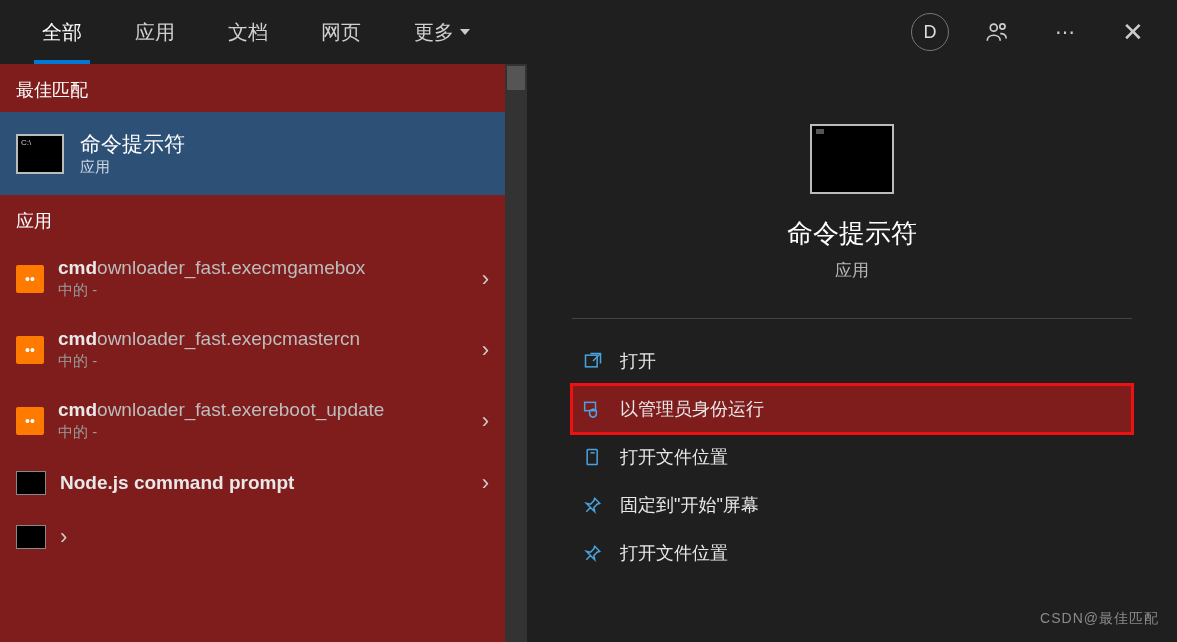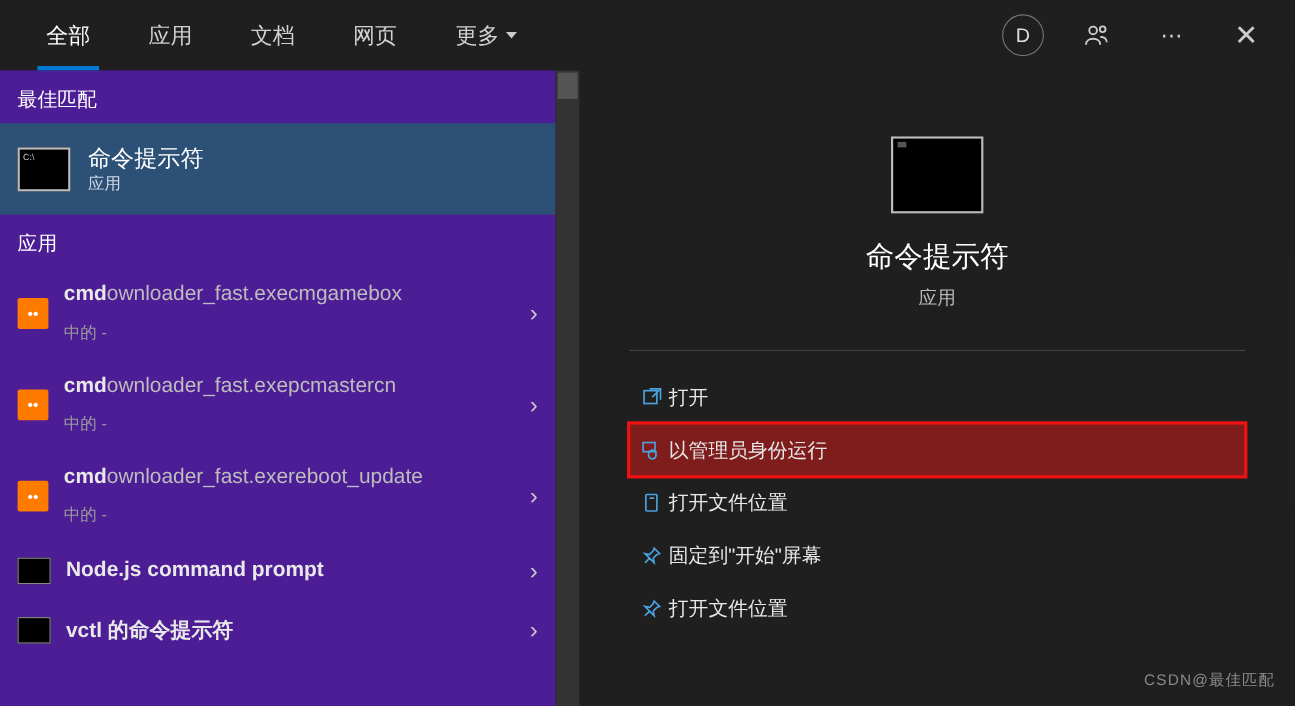--- a/index.html
+++ b/index.html
@@ -7,48 +7,48 @@
 .tabs{display:flex;gap:17px;height:64px;align-items:center}
 .tab{padding:0 18px;height:64px;display:flex;align-items:center;font-size:20px;color:#d0d0d0;cursor:pointer;position:relative}
 .tab.active{color:#fff}
 .tab.active::after{content:"";position:absolute;left:10px;right:10px;bottom:0;height:4px;background:#0078d4}
 .more-arrow{display:inline-block;margin-left:6px;border-top:6px solid #ccc;border-left:5px solid transparent;border-right:5px solid transparent}
 .topright{margin-left:auto;display:flex;align-items:center;gap:28px}
 .avatar{width:36px;height:36px;border:1px solid #777;border-radius:50%;display:flex;align-items:center;justify-content:center;font-size:18px;color:#ddd}
 .icon-btn{width:40px;height:40px;display:flex;align-items:center;justify-content:center;color:#ccc;font-size:20px}
 .close-x{font-size:26px;font-weight:300}
 .body{display:flex;height:578px}
-.left{width:505px;background:#4c1d95;display:flex;flex-direction:column;box-sizing:border-box}
+.left{width:505px;background:#7f1d1d;display:flex;flex-direction:column;box-sizing:border-box}
 .scrollbar{width:22px;background:#333;display:flex;flex-direction:column}
 .scrollthumb{margin:2px;width:18px;height:24px;background:#555}
 .right{flex:1;background:#1f1f1f;padding:0 45px;box-sizing:border-box}
 .section-hdr{font-size:18px;color:#fff;padding:14px 16px 10px 16px}
 .best{display:flex;align-items:center;gap:16px;background:#2c5076;padding:18px 16px}
 .thumb-cmd,.thumb-sm{display:inline-block}
 .thumb-cmd{width:44px;height:36px;background:#000;border:2px solid #bbb;position:relative}
 .thumb-cmd::after{content:"C:\\";position:absolute;top:2px;left:3px;font-size:8px;color:#ccc}
 .best-title{font-size:21px;color:#fff}
 .best-sub{font-size:15px;color:#cfd8e3}
 .list{flex:1;overflow:hidden}
 .item{display:flex;align-items:center;gap:14px;padding:14px 16px;cursor:pointer}
 .sq-icon{width:28px;height:28px;background:#ff7b00;border-radius:2px;display:flex;align-items:center;justify-content:center;font-size:14px}
 .cmd-sm{width:28px;height:22px;background:#000;border:1px solid #888;display:inline-block}
 .item-text{flex:1;font-size:19px;color:#e8e8e8}
 .item-text .bold{font-weight:600}
 .item-text .rest{color:#bdbdbd}
-.item-sub{font-size:15px;color:#9a9a9a;margin-top:14px}
+.item-sub{font-size:15px;color:#9a9a9a;margin-top:2px}
 .chev{color:#ccc;font-size:22px;font-weight:300}
 .preview{display:flex;flex-direction:column;align-items:center;padding-top:60px}
 .big-thumb{width:80px;height:66px;background:#000;border:2px solid #bbb;position:relative}
 .big-thumb::before{content:"";position:absolute;top:3px;left:4px;width:8px;height:5px;background:#555}
 .pv-title{font-size:26px;margin-top:22px}
 .pv-sub{font-size:17px;color:#b8b8b8;margin-top:8px}
 .divider{height:1px;background:#444;margin:36px 0 18px 0;width:100%}
 .actions{width:100%}
-.action{display:flex;align-items:center;gap:4px;padding:12px 10px;font-size:18px;color:#e8e8e8;cursor:pointer}
+.action{display:flex;align-items:center;gap:16px;padding:12px 10px;font-size:18px;color:#e8e8e8;cursor:pointer}
 .action.highlight{background:#7f1d1d;outline:3px solid #e11;outline-offset:-1px}
 .aicon{width:22px;height:22px;display:flex;align-items:center;justify-content:center;color:#4aa3e0}
 .watermark{position:absolute;right:18px;bottom:14px;font-size:14px;color:#8a8a8a;letter-spacing:1px}
 
 .people svg{width:26px;height:26px;stroke:#ccc;fill:none;stroke-width:1.6}
 </style>
 </head>
 <body>
 
 <div class="topbar">
@@ -104,21 +104,20 @@
           <div class="item-text"><span class="bold">cmd</span><span class="rest">ownloader_fast.exe</span><span class="rest">reboot_update</span><div class="item-sub">中的  -</div></div>
           <span class="chev">›</span>
         </div>
         <div class="item">
           <span class="cmd-sm"></span>
           <div class="item-text"><span class="bold">Node.js command prompt</span></div>
           <span class="chev">›</span>
         </div>
         <div class="item">
           <span class="cmd-sm"></span>
-          <div class="item-text"><span class="bold">vctl 的命令提示符</span></div>
           <span class="chev">›</span>
         </div>
       </div>
   </div>
 
   <div class="scrollbar">
     <div class="scrollthumb"></div>
   </div>
 
   <div class="right">

